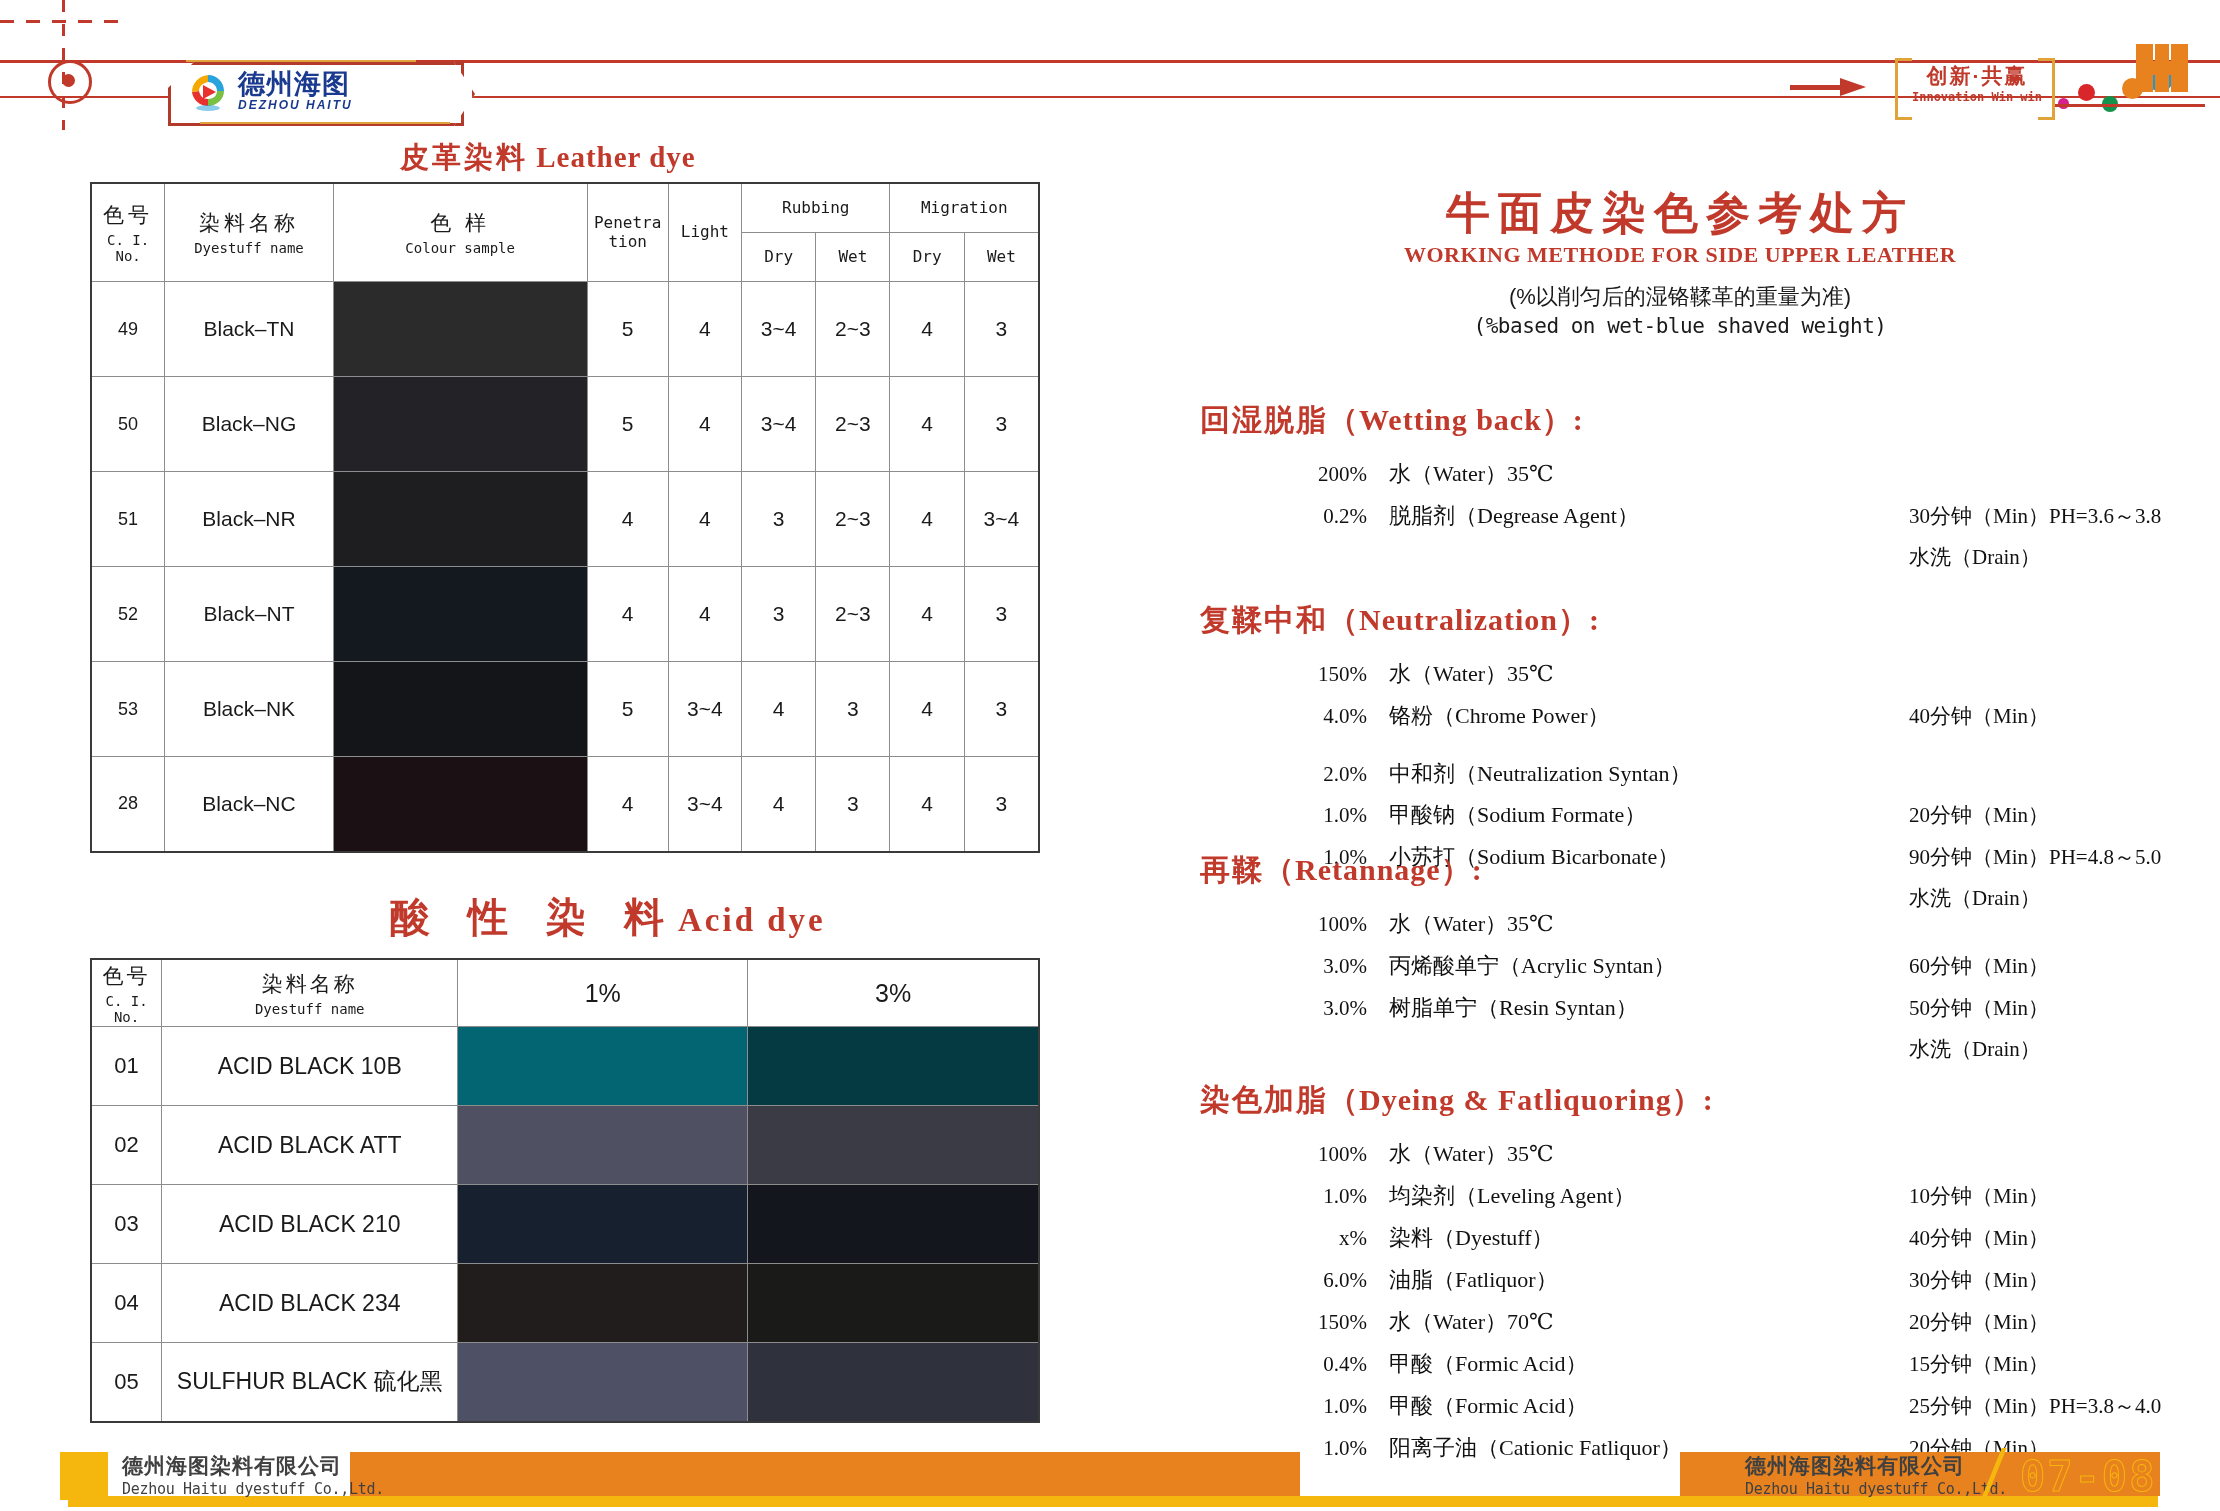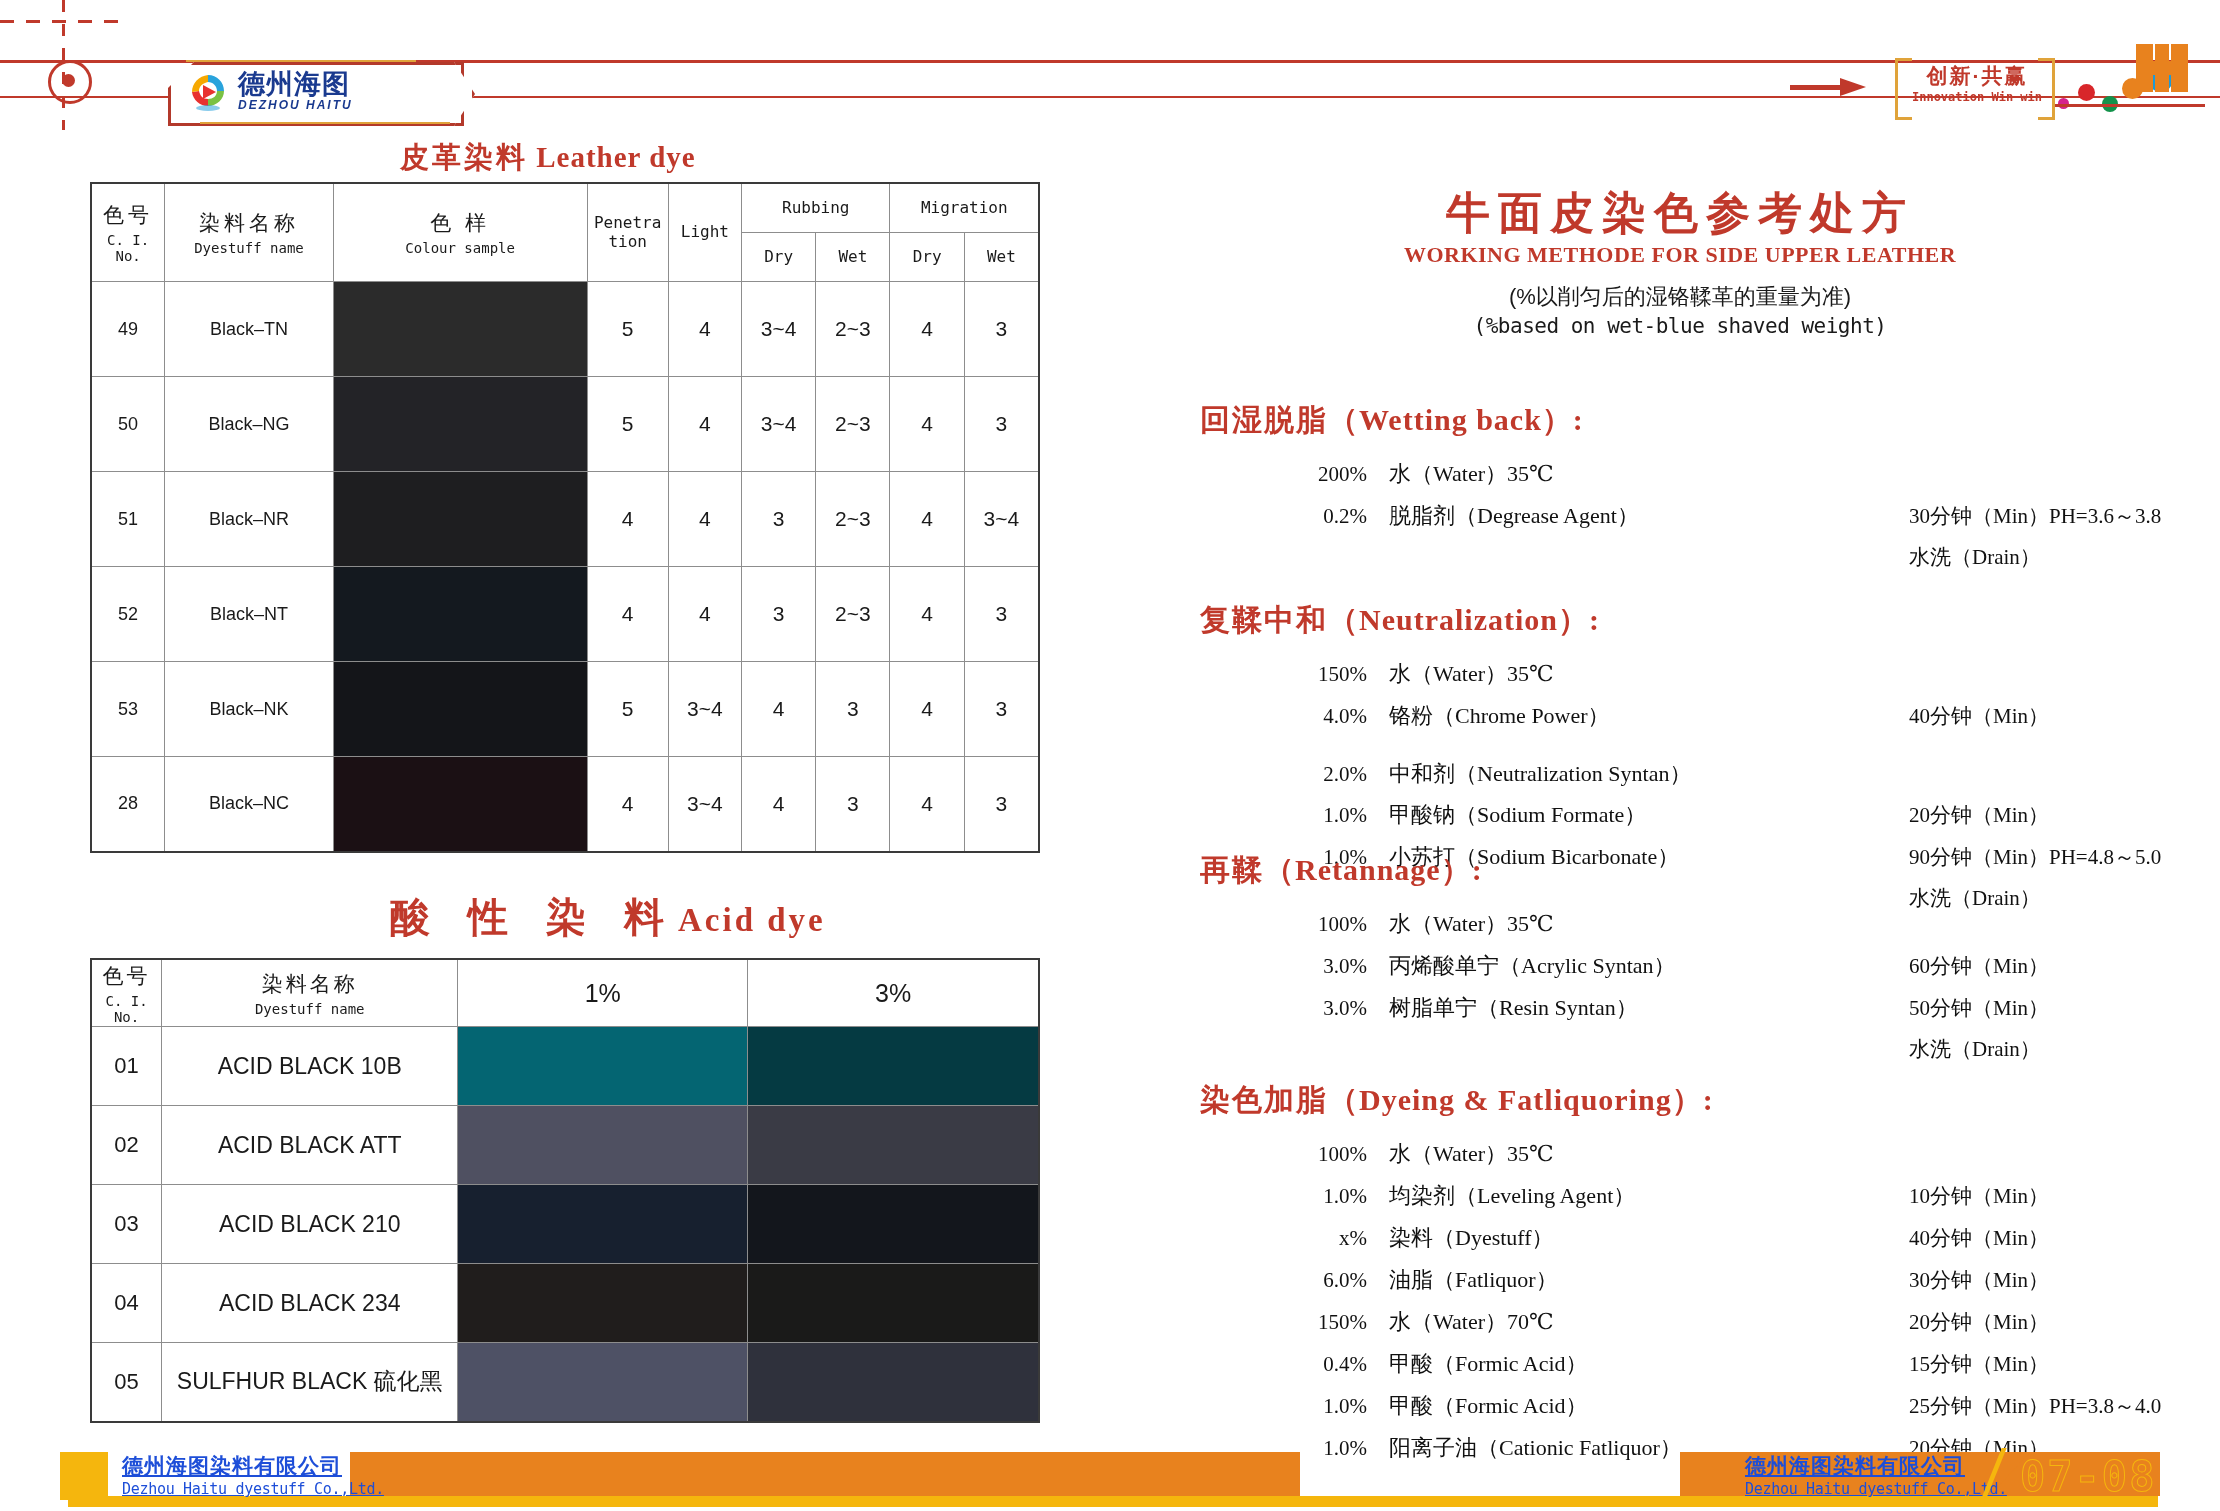--- a/index.html
+++ b/index.html
@@ -61,21 +61,21 @@
   table{border-collapse:collapse;position:absolute;background:#fff;}
   .tb td,.tb th{border:1px solid #8d8d8d;text-align:center;vertical-align:middle;
      font-family:"DejaVu Sans Mono",monospace;color:#1a1a1a;}
   .tb{border:2px solid #3a3a3a;}
 
   #leather-table{left:90px;top:182px;width:950px;}
   #leather-table .hcn{font-size:21px;font-family:"Liberation Sans",sans-serif;letter-spacing:4px;display:block;}
   #leather-table .hen{font-size:14px;display:block;margin-top:3px;font-family:"DejaVu Sans Mono",monospace;}
   #leather-table .hsm{font-size:16px;font-family:"DejaVu Sans Mono",monospace;line-height:1.15;}
   #leather-table td.val{font-size:21px;font-family:"Liberation Sans",sans-serif;}
-  #leather-table td.name{font-size:18px;font-family:"Liberation Sans",sans-serif;}
+  #leather-table td.name{font-size:21px;font-family:"Liberation Sans",sans-serif;}
   #leather-table td.no{font-size:18px;font-family:"Liberation Sans",sans-serif;}
   #leather-table tr.datarow{height:95px;}
   .swatch{padding:0;border-left:1px solid #8d8d8d;border-right:1px solid #8d8d8d;border-top:0;border-bottom:0;}
 
   #acid-table{left:90px;top:958px;width:950px;}
   #acid-table td{border:1px solid #8d8d8d;}
   #acid-table .hcn{font-size:21px;font-family:"Liberation Sans",sans-serif;letter-spacing:3px;display:block;}
   #acid-table .hen{font-size:14px;display:block;margin-top:3px;}
   #acid-table .pct{font-size:25px;font-family:"Liberation Sans",sans-serif;}
   #acid-table td.no{font-size:22px;font-family:"Liberation Sans",sans-serif;}
@@ -99,21 +99,21 @@
   .desc{margin-left:22px;font-size:22px;flex:none;width:520px;}
   .tm{font-size:21px;flex:none;}
 
   
   .f-yellow{position:absolute;left:60px;top:1452px;width:48px;height:48px;background:#f5b60d;}
   .f-yellow2{position:absolute;left:68px;top:1496px;width:2090px;height:11px;background:#f5b60d;}
   .f-orange-l{position:absolute;left:350px;top:1452px;width:950px;height:44px;background:#e8821e;}
   .f-orange-r{position:absolute;left:1680px;top:1452px;width:480px;height:44px;background:#e8821e;}
   .f-orange-r2{position:absolute;left:1940px;top:1452px;width:90px;height:44px;background:#e8821e;
      clip-path:polygon(0 0,100% 0,55% 100%,0 100%);}
-  .f-name{position:absolute;color:#1d4ed8;text-decoration:underline;}
+  .f-name{position:absolute;color:#404040;}
   .f-cn{font-size:21px;font-weight:bold;letter-spacing:1px;font-family:"Liberation Sans",sans-serif;}
   .f-en{font-size:15px;font-family:"DejaVu Sans Mono",monospace;letter-spacing:-.3px;}
   .pageno{position:absolute;left:2020px;top:1452px;font-size:42px;font-weight:bold;color:#e8821e;
      font-family:"DejaVu Sans Mono",monospace;letter-spacing:2px;
      -webkit-text-stroke:1px #f5b60d;}
   .pageno-slash{position:absolute;left:1990px;top:1448px;width:5px;height:58px;background:#f5b60d;transform:skewX(-22deg);}
 </style>
 </head>
 <body>
 

